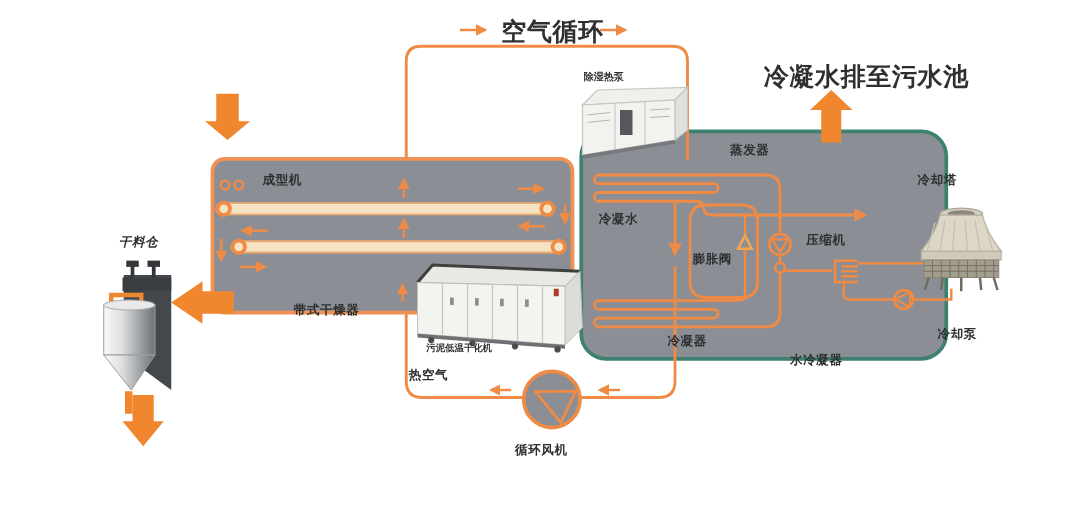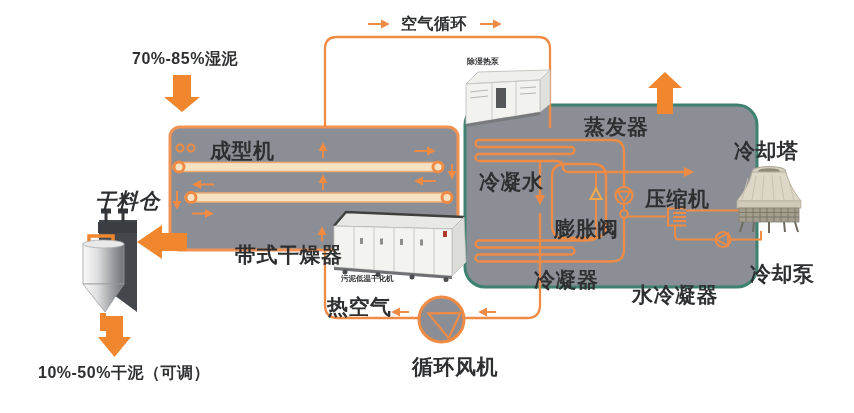--- a/index.html
+++ b/index.html
@@ -15,22 +15,22 @@
     --belt-edge:#EDAD72;
   }
   html,body{margin:0;padding:0;background:var(--background-white);}
   .stage{
     position:relative;width:854px;height:413px;overflow:hidden;
     background:var(--background-white);
     font-family:"Liberation Sans","DejaVu Sans",sans-serif;
   }
   .stage svg{position:absolute;left:0;top:0;}
   .lbl{position:absolute;color:var(--label-text-dark);font-weight:bold;
-       font-size:21px;line-height:1.1;white-space:nowrap;letter-spacing:0.5px;}
-  .lbl-lg{font-size:16px;}
+       font-size:10px;line-height:1.1;white-space:nowrap;letter-spacing:0.5px;}
+  .lbl-lg{font-size:20px;}
   .lbl-xs{font-size:8px;letter-spacing:0;}
   .lbl-xxs{font-size:7.5px;letter-spacing:0;margin-left:18px;}
   
   .pipe{stroke:var(--pipe-orange);stroke-width:2.3;fill:none;}
   .pipe-thin{stroke:var(--pipe-orange);stroke-width:2;fill:none;}
   .ah-fill{fill:var(--pipe-orange);}
   .blockarrow{fill:var(--block-arrow-orange);stroke:none;}
   .box-dryer{fill:var(--enclosure-fill-gray);stroke:var(--dryer-enclosure-border-orange);stroke-width:3;}
   .box-hp{fill:var(--enclosure-fill-gray);stroke:var(--heatpump-enclosure-border-teal);stroke-width:3;}
   .symb{stroke:var(--pipe-orange);stroke-width:2.2;fill:var(--enclosure-fill-gray);}
@@ -199,32 +199,31 @@
     <line x1="780" y1="176" x2="784" y2="200" stroke="#C6C1B1" stroke-width="1"></line>
     <line x1="788" y1="178" x2="794" y2="200" stroke="#C6C1B1" stroke-width="1"></line>
     <rect x="737" y="201" width="64" height="7" fill="#CFCABA" stroke="#B4AF9F" stroke-width="0.8"></rect>
     <rect x="739" y="208" width="60" height="14" fill="#A29D8D" stroke="#8A8578" stroke-width="0.8"></rect>
     <path d="M 739,212.5 H 799 M 739,217 H 799" stroke="#6F6B5F" stroke-width="0.7" fill="none"></path>
     <path d="M 746,208 V 222 M 753,208 V 222 M 760,208 V 222 M 767,208 V 222 M 774,208 V 222 M 781,208 V 222 M 788,208 V 222 M 795,208 V 222" stroke="#6F6B5F" stroke-width="0.7" fill="none"></path>
     <path d="M 743,222 L 740,232 M 754,222 L 753,232 M 769,222 L 769,233 M 784,222 L 785,232 M 795,222 L 798,232" stroke="#6F6B5F" stroke-width="2" fill="none"></path>
   </g>
 </svg>
 
-<div class="lbl lbl-lg" style="left:132px;top:50px;">70%-85%湿泥</div>
 <div class="lbl lbl-lg" style="left:401px;top:15px;">空气循环</div>
+<div class="lbl lbl-lg" style="left:611px;top:51px;">冷凝水排至污水池</div>
 <div class="lbl lbl-xs" style="left:467px;top:58px;">除湿热泵</div>
 <div class="lbl" style="left:210px;top:139px;">成型机</div>
 <div class="lbl" style="left:584px;top:115px;">蒸发器</div>
 <div class="lbl" style="left:734px;top:139px;">冷却塔</div>
 <div class="lbl" style="left:479px;top:170px;">冷凝水</div>
-<div class="lbl" style="left:554px;top:202px;margin-top:15px;">膨胀阀</div>
+<div class="lbl" style="left:554px;top:202px;">膨胀阀</div>
 <div class="lbl" style="left:645px;top:187px;">压缩机</div>
 <div class="lbl" style="left:235px;top:227px;margin-top:16px;">带式干燥器</div>
 <div class="lbl lbl-xxs" style="left:323px;top:275px;">污泥低温干化机</div>
 <div class="lbl" style="left:632px;top:247px;margin-top:36px;">水冷凝器</div>
 <div class="lbl" style="left:707px;top:262px;margin-left:43px;">冷却泵</div>
 <div class="lbl" style="left:534px;top:268px;">冷凝器</div>
 <div class="lbl" style="left:95px;top:189px;font-style:italic;">干料仓</div>
 <div class="lbl" style="left:327px;top:295px;">热空气</div>
 <div class="lbl" style="left:412px;top:355px;">循环风机</div>
-<div class="lbl lbl-lg" style="left:38px;top:364px;">10%-50%干泥（可调）</div>
 
 </div>
 
 </body></html>

